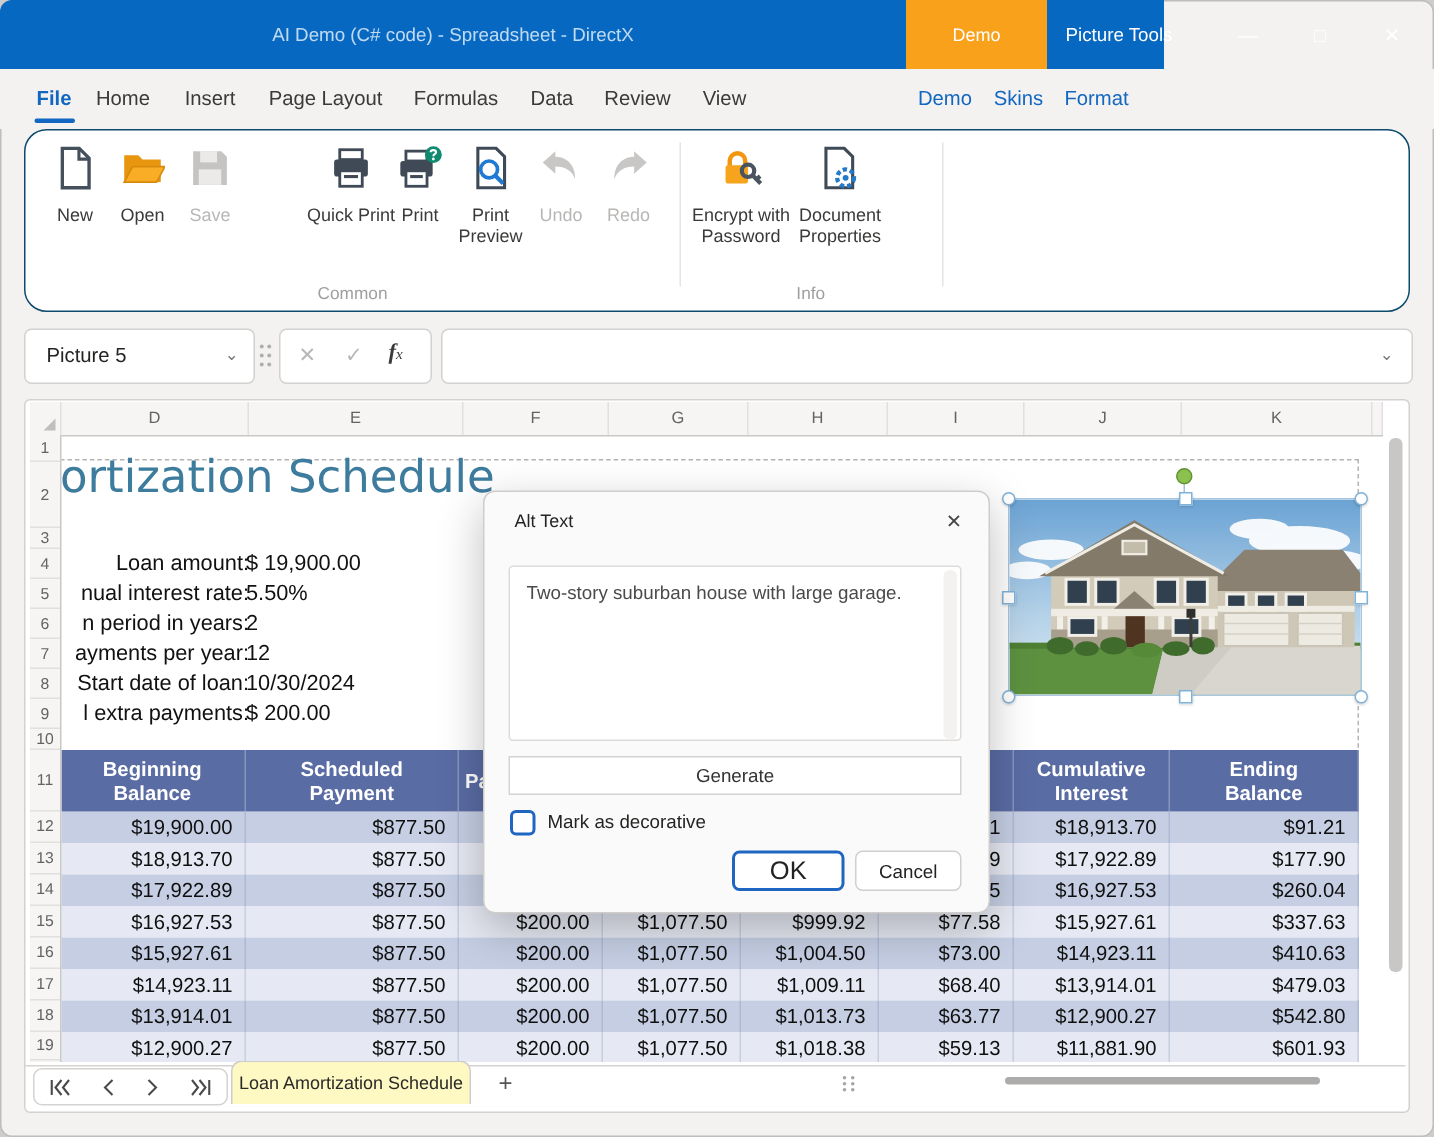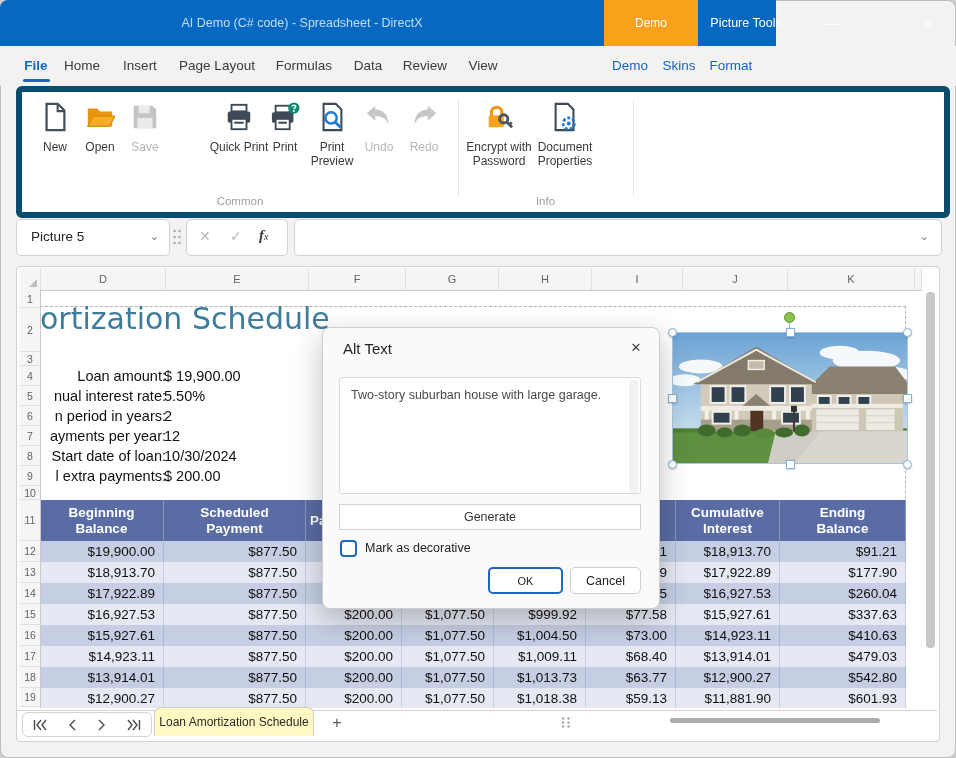--- a/index.html
+++ b/index.html
@@ -17,21 +17,21 @@
           display:flex;align-items:center;justify-content:center;}
   .tb-btn{top:0;width:44px;height:46px;color:#fff;display:flex;align-items:center;justify-content:center;
           font-size:13px;font-weight:300;}
   
   .tabrow{left:0;top:46px;width:956px;height:40px;background:#f3f2f1;}
   .rtab{top:7px;height:26px;line-height:26px;font-size:13.5px;color:#3b3a39;text-align:center;}
   .rtab.active{color:#1267c1;font-weight:bold;}
   .rtab.blue{color:#1267c1;}
   .tab-underline{left:23px;top:79px;width:27px;height:3px;border-radius:2px;background:#1267c1;}
   
-  .ribbon{left:16px;top:86px;width:922px;height:120px;background:#fff;border:6px solid #0c4a6e;border-radius:6px;}
+  .ribbon{left:16px;top:86px;width:922px;height:120px;background:#fff;border:1px solid #0c4a6e;border-radius:15px;}
   .rbtn{top:6px;height:92px;text-align:center;}
   .rbtn svg{margin-top:4px;}
   .rlabel{margin-top:4px;font-size:12px;line-height:14px;color:#3b3a39;}
   .rlabel.dis{color:#b9b7b5;}
   .rsep{top:8px;width:1px;height:96px;background:#e6e4e2;}
   .rgroup{bottom:5px;font-size:11.5px;color:#a19f9d;text-align:center;}
   
   .fbox{background:#fff;border:1px solid #d3d1cf;border-radius:5px;}
   .namebox-text{left:14px;top:0;line-height:33px;font-size:13.5px;color:#252423;}
   .chev{color:#7a7876;font-size:11px;}
@@ -82,32 +82,32 @@
   .navgroup{left:22px;top:712px;width:128px;height:23px;background:#fff;border:1px solid #d5d3d1;border-radius:6px;
             display:flex;align-items:center;justify-content:space-around;z-index:3;}
   .sheettab{left:154px;top:707px;width:160px;height:29px;background:#fef9c3;border:1px solid #cfcdcb;border-bottom:none;
             border-radius:7px 7px 0 0;z-index:6;display:flex;align-items:center;justify-content:center;
             font-size:12px;color:#2b2a29;box-sizing:border-box;}
   .addtab{left:326px;top:711px;width:22px;height:24px;display:flex;align-items:center;justify-content:center;
           font-size:16px;color:#555;z-index:3;}
   
   .dialog{left:322px;top:327px;width:336px;height:280px;background:#fbfafa;border:1px solid #cfcdcb;border-radius:8px;
           box-shadow:0 10px 30px rgba(0,0,0,.25);z-index:20;}
-  .dlg-title{left:20px;top:12px;font-size:15px;color:#252423;}
+  .dlg-title{left:20px;top:12px;font-size:12px;color:#252423;}
   .dlg-close{left:300px;top:8px;width:26px;height:22px;display:flex;align-items:center;justify-content:center;
              font-size:13px;color:#444;font-weight:300;}
   .dlg-text{left:16px;top:49px;width:302px;height:117px;background:#fff;border:1px solid #dddbd9;border-radius:3px;box-sizing:border-box;}
   .dlg-text .txt{position:absolute;left:11px;top:9px;right:18px;font-size:12.5px;color:#4a4a4a;line-height:16px;}
   .dlg-scroll{position:absolute;right:2px;top:2px;width:9px;height:113px;background:#f3f2f1;border-radius:4px;}
   .dlg-generate{left:16px;top:176px;width:302px;height:26px;background:#fff;border:1px solid #d5d3d1;border-radius:0;
                 display:flex;align-items:center;justify-content:center;font-size:12.5px;color:#333;box-sizing:border-box;}
   .dlg-check{left:17px;top:212px;width:17px;height:17px;background:#fff;border:2px solid #1f66c2;border-radius:4px;box-sizing:border-box;}
   .dlg-checklabel{left:42px;top:213px;font-size:12.5px;color:#252423;}
   .dlg-ok{left:165px;top:239px;width:75px;height:27px;background:#fff;border:2px solid #1f66c2;border-radius:5px;
-          display:flex;align-items:center;justify-content:center;font-size:11px;color:#222;box-sizing:border-box;}
+          display:flex;align-items:center;justify-content:center;font-size:17px;color:#222;box-sizing:border-box;}
   .dlg-cancel{left:247px;top:239px;width:71px;height:27px;background:#fff;border:1px solid #d1cfcd;border-radius:5px;
           display:flex;align-items:center;justify-content:center;font-size:12.5px;color:#222;box-sizing:border-box;}
 </style>
 </head>
 <body>
 
 <div class="win">
 
   <div class="a titlebar">
     <div class="a tb-title">AI Demo (C# code) - Spreadsheet - DirectX</div>

